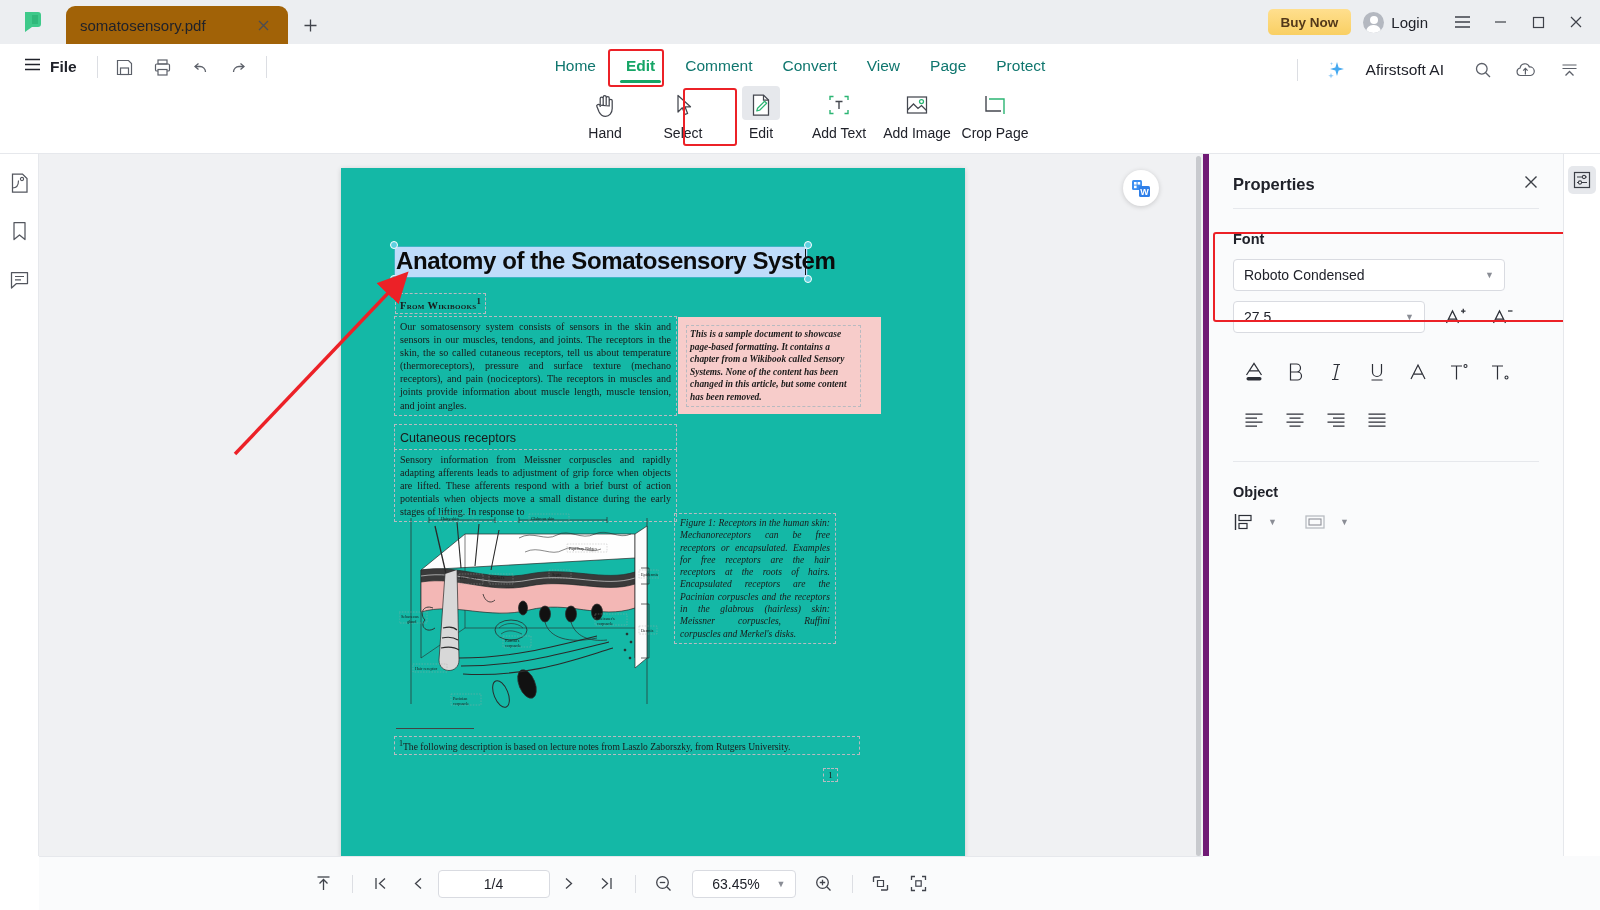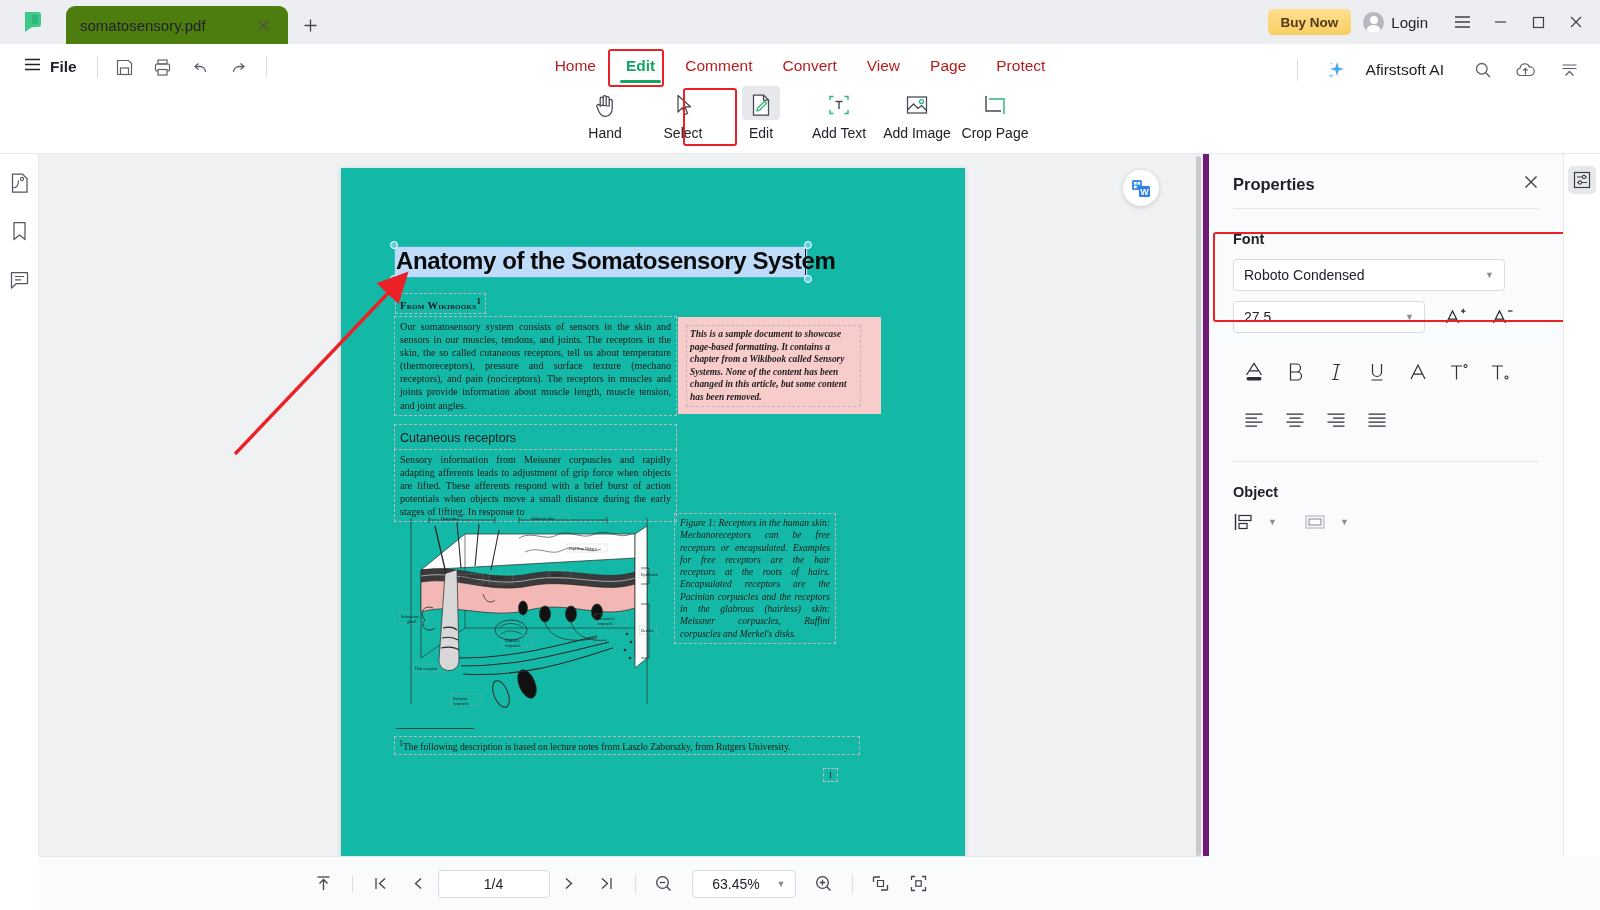--- a/index.html
+++ b/index.html
@@ -11,21 +11,21 @@
   }
   #app { position: relative; width: 1600px; height: 910px; }
 
   
   .titlebar {
     position: absolute; left:0; top:0; width:1600px; height:44px;
     background:#eceef1; display:flex; align-items:flex-end;
   }
   .logo-box { width:66px; height:44px; display:flex; align-items:center; justify-content:center; }
   .tab {
-    width:222px; height:38px; background:#4d7c0f; border-radius:9px 9px 0 0;
+    width:222px; height:38px; background:#a16207; border-radius:9px 9px 0 0;
     display:flex; align-items:center; padding:0 14px; position:relative;
   }
   .tab-title { font-size:15px; color:#20222a; flex:1; white-space:nowrap; overflow:hidden; }
   .tab-close { width:22px; height:22px; display:flex; align-items:center; justify-content:center;
     color:#4a4d55; font-size:16px; }
   .newtab { width:44px; height:38px; display:flex; align-items:center; justify-content:center;
     font-size:21px; color:#41444c; font-weight:300; }
   .tb-right { margin-left:auto; height:44px; display:flex; align-items:center; padding-right:6px; gap:2px; }
   .buynow {
     height:26px; padding:0 13px; border-radius:5px; display:flex; align-items:center;
@@ -44,21 +44,21 @@
     position:absolute; left:0; top:44px; width:1600px; height:110px;
     background:#fff; border-bottom:1px solid #e6e8ec;
   }
   .file-grp { position:absolute; left:12px; top:6px; display:flex; align-items:center; gap:0; }
   .file-btn { display:flex; align-items:flex-start; gap:9px; padding:6px 12px; }
   .file-label { font-size:15.5px; color:#20222a; font-weight:600; }
   .sep-v { width:1px; height:22px; background:#dcdee3; margin:0 8px; }
   .qicon { width:38px; height:34px; display:flex; align-items:center; justify-content:center; color:#5c6069; }
 
   .menutabs { position:absolute; left:0; top:8px; width:1600px; display:flex; justify-content:center; gap:0; }
-  .mtab { padding:5px 15px; font-size:15.5px; color:#b91c1c; position:relative; }
+  .mtab { padding:5px 15px; font-size:15.5px; color:#0f766e; position:relative; }
   .mtab.active { color:#16a566; font-weight:600; }
   .mtab.active::after {
     content:""; position:absolute; left:9px; right:9px; bottom:-3px; height:3px;
     background:#16a566; border-radius:2px;
   }
   .hl-box { position:absolute; border:2.5px solid #ec2127; border-radius:3px; pointer-events:none; }
 
   .ai-grp { position:absolute; right:98px; top:9px; display:flex; align-items:center; gap:20px; }
   .ai-label { font-size:15.5px; color:#20222a; }
   .topright-grp { position:absolute; right:12px; top:9px; display:flex; align-items:center; gap:6px; }

